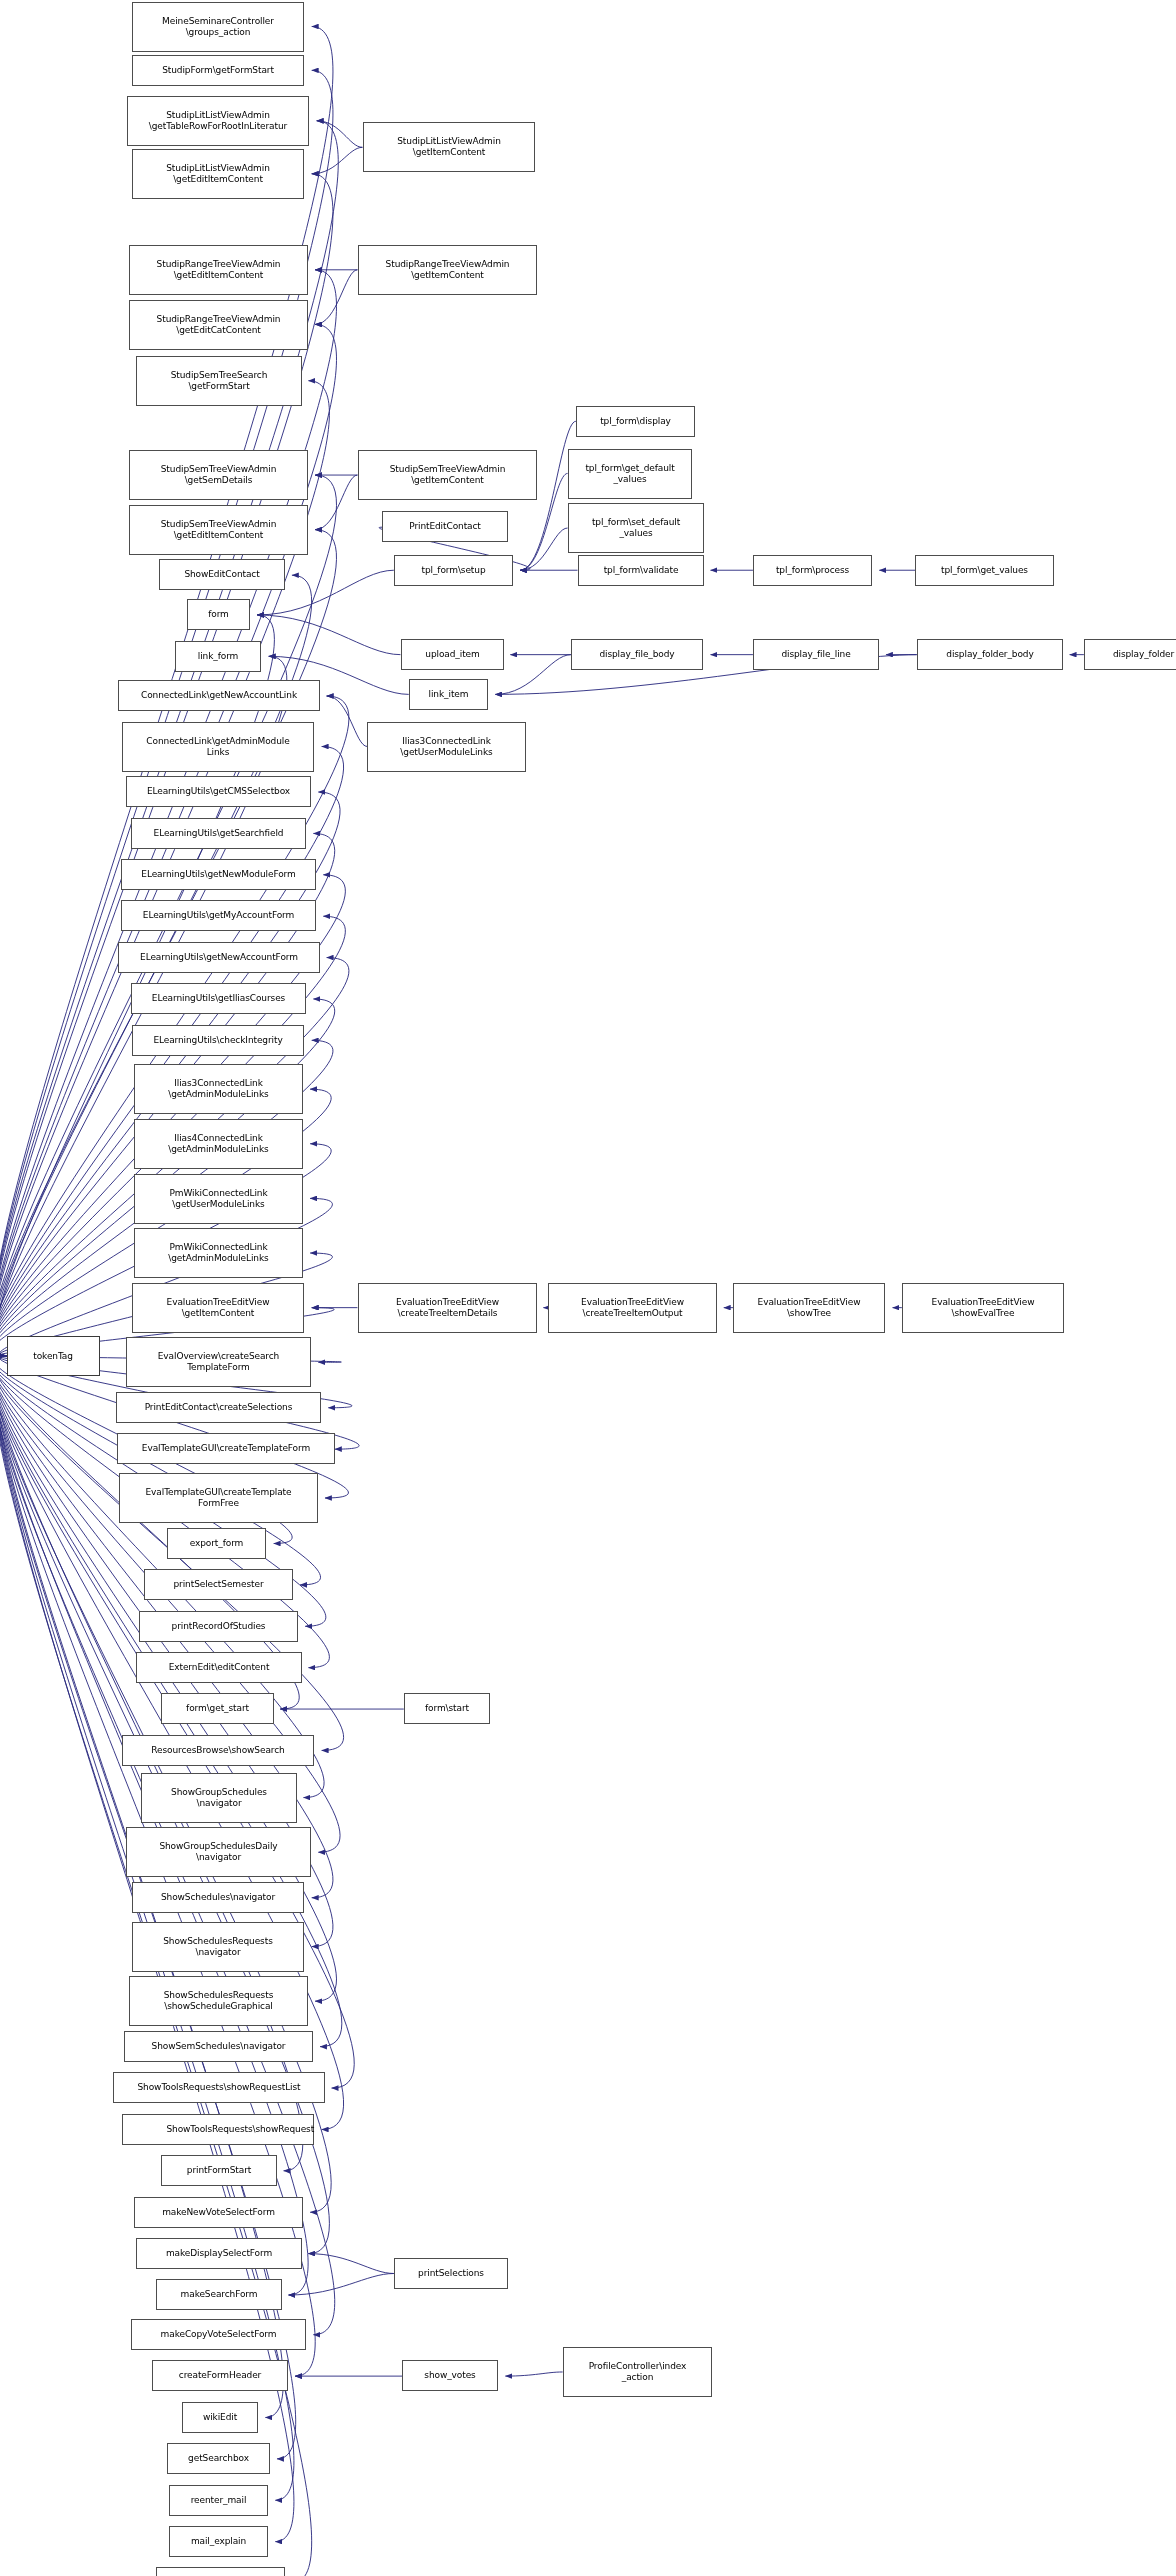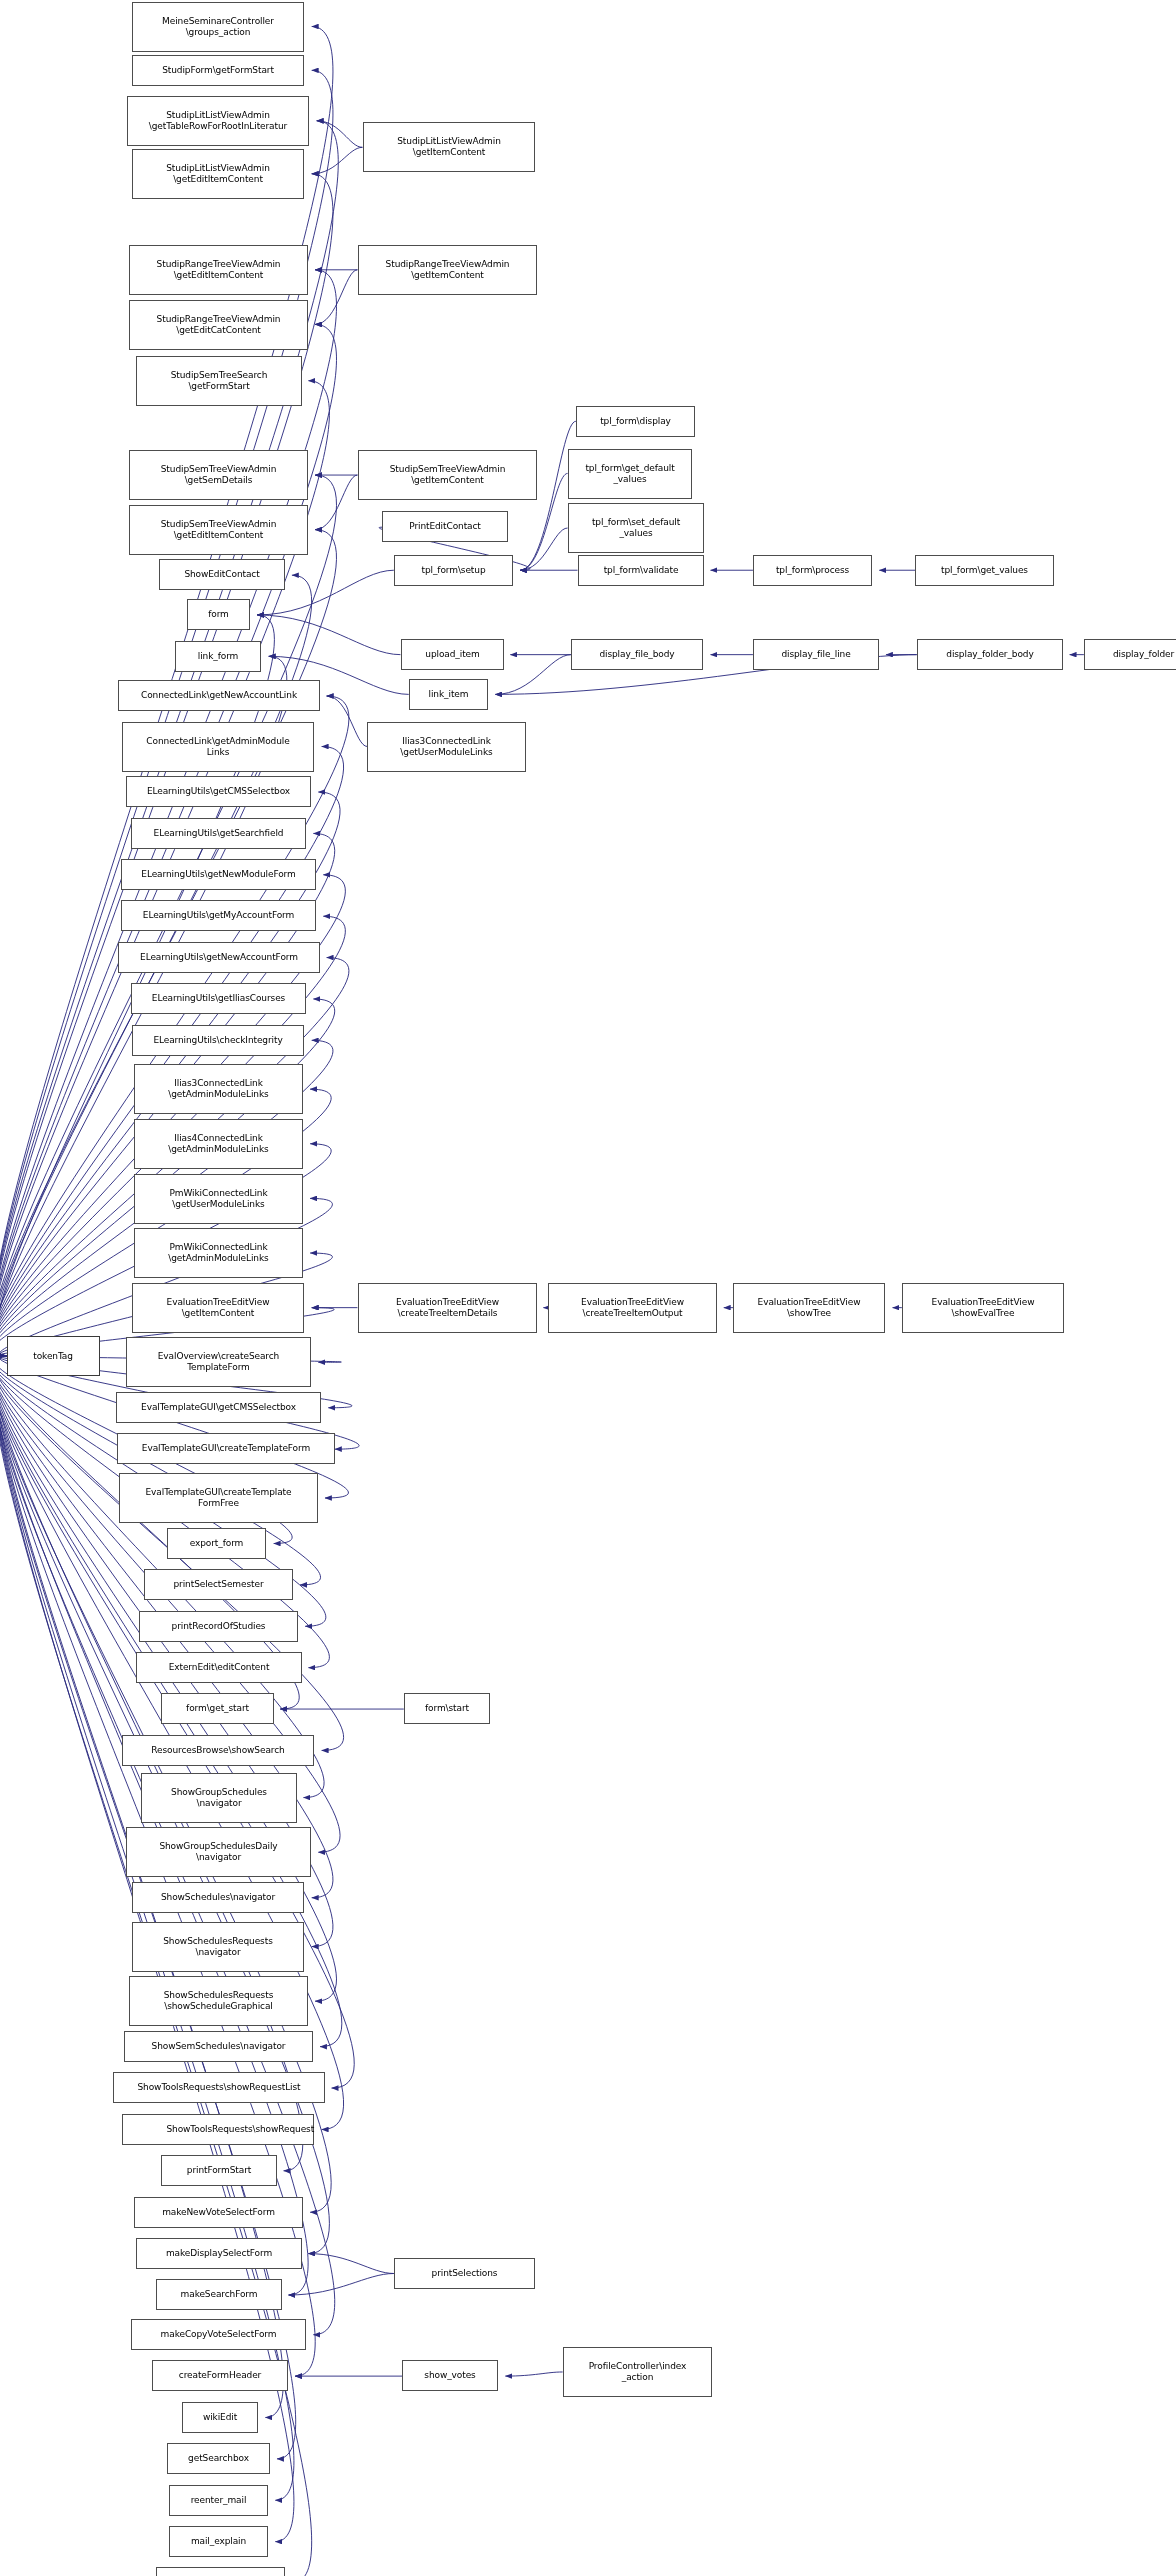--- a/index.html
+++ b/index.html
@@ -183,21 +183,21 @@
       <div class="node" style="left: 358px; top: 1283px; width: 179px; height: 50px;">EvaluationTreeEditView
 \createTreeItemDetails</div>
       <div class="node" style="left: 548px; top: 1283px; width: 169px; height: 50px;">EvaluationTreeEditView
 \createTreeItemOutput</div>
       <div class="node" style="left: 733px; top: 1283px; width: 152px; height: 50px;">EvaluationTreeEditView
 \showTree</div>
       <div class="node" style="left: 902px; top: 1283px; width: 162px; height: 50px;">EvaluationTreeEditView
 \showEvalTree</div>
       <div class="node" style="left: 126px; top: 1337px; width: 185px; height: 50px;">EvalOverview\createSearch
 TemplateForm</div>
-      <div class="node" style="left: 116px; top: 1392px; width: 205px; height: 31px;">EvalTemplateGUI\getCMSSelectbox</div>
+      <div class="node" style="left: 116px; top: 1392px; width: 205px; height: 31px;">PrintEditContact\createSelections</div>
       <div class="node" style="left: 109px; top: 1433px; width: 218px; height: 31px; margin-left: 8px;">EvalTemplateGUI\createTemplateForm</div>
       <div class="node" style="left: 119px; top: 1473px; width: 199px; height: 50px;">EvalTemplateGUI\createTemplate
 FormFree</div>
       <div class="node" style="left: 167px; top: 1528px; width: 99px; height: 31px;">export_form</div>
       <div class="node" style="left: 144px; top: 1569px; width: 149px; height: 31px;">printSelectSemester</div>
       <div class="node" style="left: 139px; top: 1611px; width: 159px; height: 31px;">printRecordOfStudies</div>
       <div class="node" style="left: 136px; top: 1652px; width: 166px; height: 31px;">ExternEdit\editContent</div>
       <div class="node" style="left: 161px; top: 1693px; width: 113px; height: 31px;">form\get_start</div>
       <div class="node" style="left: 404px; top: 1693px; width: 86px; height: 31px;">form\start</div>
       <div class="node" style="left: 122px; top: 1735px; width: 192px; height: 31px;">ResourcesBrowse\showSearch</div>
@@ -210,21 +210,21 @@
 \navigator</div>
       <div class="node" style="left: 129px; top: 1976px; width: 179px; height: 50px;">ShowSchedulesRequests
 \showScheduleGraphical</div>
       <div class="node" style="left: 124px; top: 2031px; width: 189px; height: 31px;">ShowSemSchedules\navigator</div>
       <div class="node" style="left: 113px; top: 2072px; width: 212px; height: 31px;">ShowToolsRequests\showRequestList</div>
       <div class="node" style="left: 122px; top: 2114px; width: 192px; height: 31px; padding-left: 47px;">ShowToolsRequests\showRequest</div>
       <div class="node" style="left: 161px; top: 2155px; width: 116px; height: 31px;">printFormStart</div>
       <div class="node" style="left: 134px; top: 2197px; width: 169px; height: 31px;">makeNewVoteSelectForm</div>
       <div class="node" style="left: 136px; top: 2238px; width: 166px; height: 31px;">makeDisplaySelectForm</div>
       <div class="node" style="left: 156px; top: 2279px; width: 126px; height: 31px;">makeSearchForm</div>
-      <div class="node" style="left: 394px; top: 2258px; width: 141px; height: 31px;">printSelections</div>
+      <div class="node" style="left: 394px; top: 2258px; width: 114px; height: 31px;">printSelections</div>
       <div class="node" style="left: 131px; top: 2319px; width: 175px; height: 31px;">makeCopyVoteSelectForm</div>
       <div class="node" style="left: 152px; top: 2360px; width: 136px; height: 31px;">createFormHeader</div>
       <div class="node" style="left: 402px; top: 2360px; width: 96px; height: 31px;">show_votes</div>
       <div class="node" style="left: 563px; top: 2347px; width: 149px; height: 50px;">ProfileController\index
 _action</div>
       <div class="node" style="left: 182px; top: 2402px; width: 76px; height: 31px;">wikiEdit</div>
       <div class="node" style="left: 167px; top: 2443px; width: 103px; height: 31px;">getSearchbox</div>
       <div class="node" style="left: 169px; top: 2485px; width: 99px; height: 31px;">reenter_mail</div>
       <div class="node" style="left: 169px; top: 2526px; width: 99px; height: 31px;">mail_explain</div>
       <div class="node" style="left: 156px; top: 2567px; width: 129px; height: 31px;">printSelectGroup</div>

